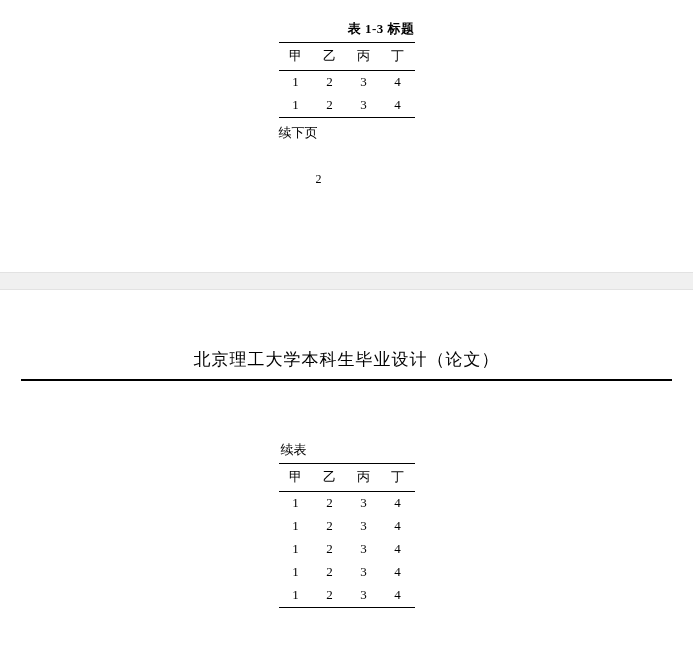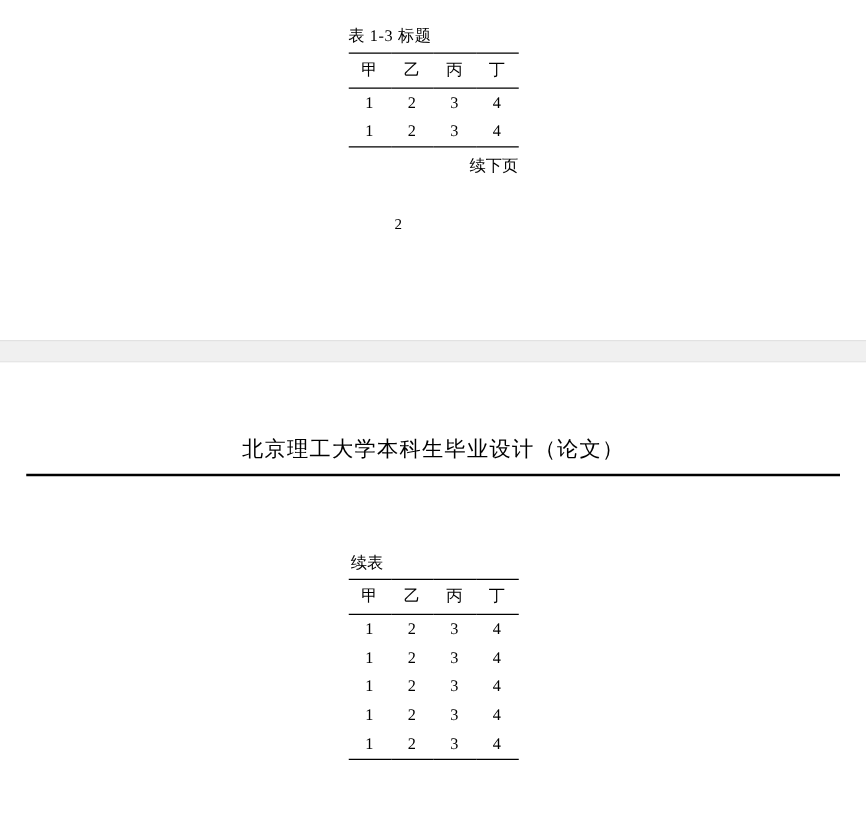--- a/index.html
+++ b/index.html
@@ -34,23 +34,24 @@
     padding-top: 20px;
     box-sizing: border-box;
   }
 
   .tbl-wrap {
     width: 136px;
     margin: 0 auto;
   }
   .tbl-caption {
     font-size: 13px;
-    text-align: left;
+    text-align: right;
     letter-spacing: 0.5px;
     padding-bottom: 4px;
+    font-weight: bold;
   }
   .tbl-caption-left {
     font-size: 13px;
     text-align: left;
     padding-bottom: 4px;
     padding-left: 2px;
   }
   table.doc-table {
     border-collapse: collapse;
     width: 136px;
@@ -66,21 +67,21 @@
     border-top: 1.2px solid #000;
     border-bottom: 1.2px solid #000;
     padding: 4px 0 5px 0;
   }
   table.doc-table tbody tr:last-child td {
     border-bottom: 1.2px solid #000;
   }
   .tbl-foot {
     width: 136px;
     font-size: 13px;
-    text-align: right;
+    text-align: left;
     padding-top: 6px;
   }
   .page-number {
     text-align: center;
     font-size: 12px;
     margin-top: 30px;
     width: 136px;
     margin-left: auto;
     margin-right: auto;
     padding-right: 56px;

